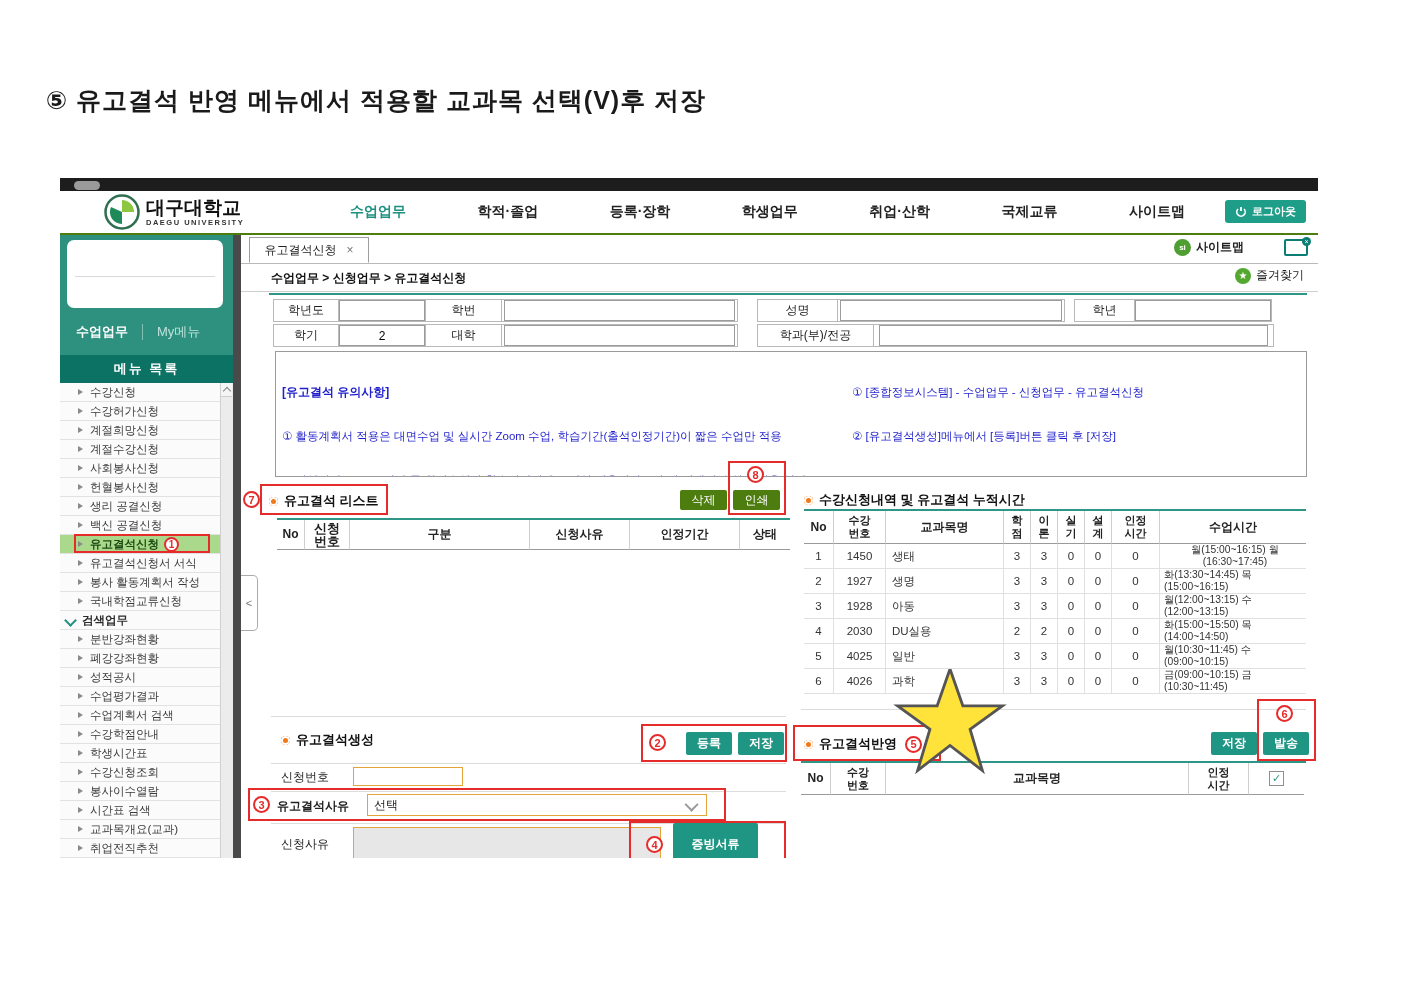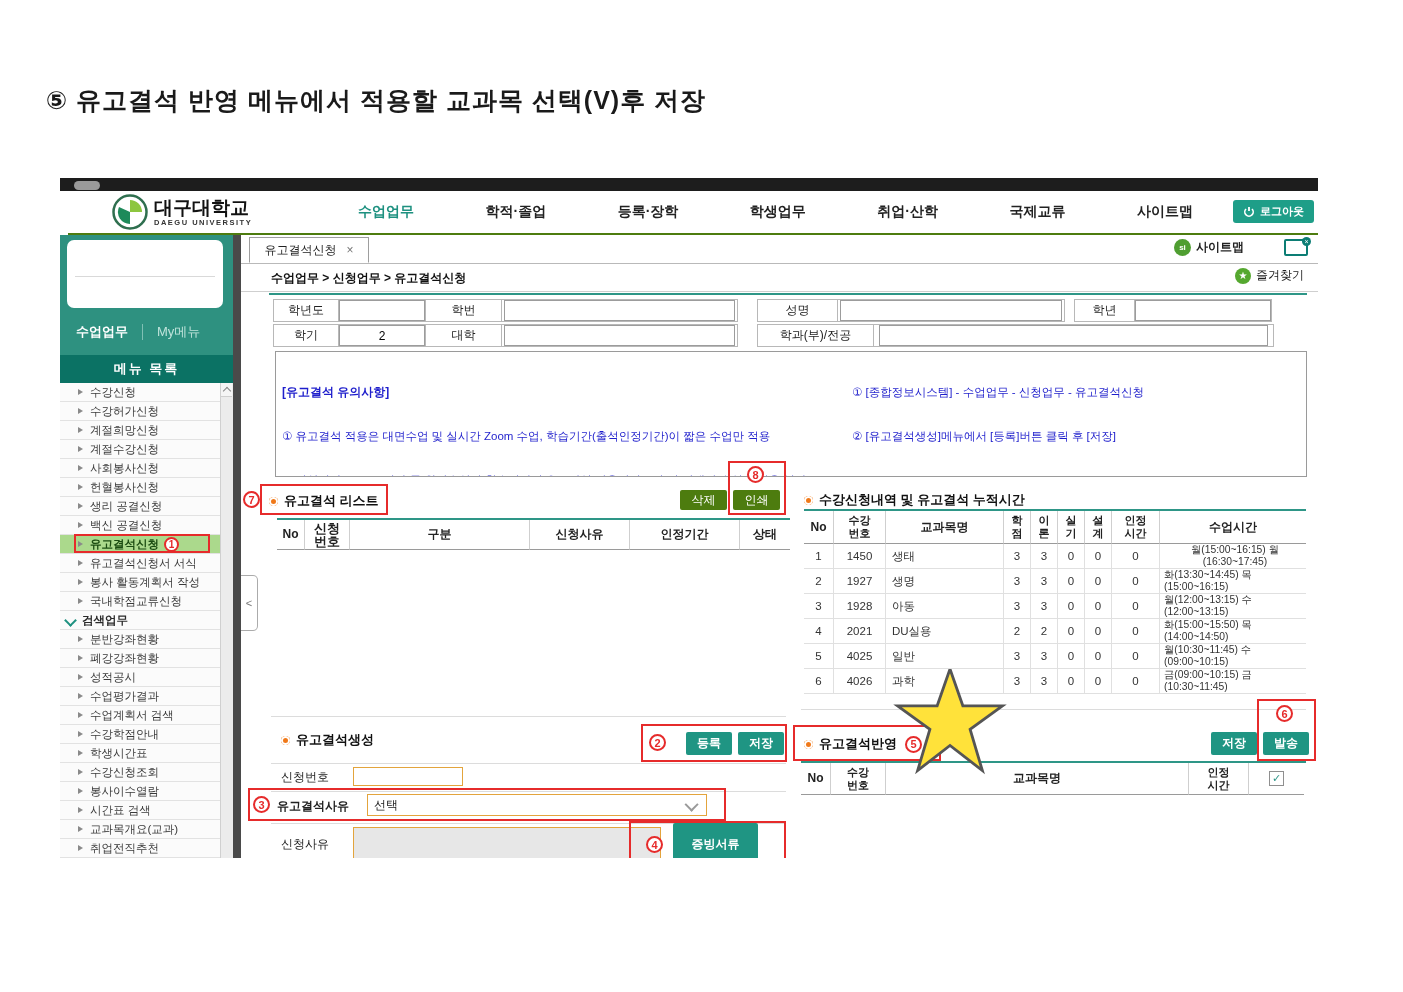--- a/index.html
+++ b/index.html
@@ -1,21 +1,21 @@
 <!DOCTYPE html>
 <html><head>
 <meta charset="utf-8">
 <style>
   html,body{margin:0;padding:0;background:#fff;font-family:"Liberation Sans","DejaVu Sans",sans-serif;}
   .page{position:relative;width:1403px;height:992px;background:#fff;overflow:hidden;}
   .big-title{position:absolute;left:46px;top:84px;font-size:25px;font-weight:bold;color:#1a1a1a;letter-spacing:1px;}
   .app{position:absolute;left:60px;top:178px;width:1258px;height:680px;background:#fff;overflow:hidden;}
   .chrome{position:absolute;left:0;top:0;width:100%;height:13px;background:#1d1d1d;}
   .chrome .blob{position:absolute;left:14px;top:3px;width:26px;height:9px;background:#9a9a9a;border-radius:5px;}
-  .hd{position:absolute;left:8px;top:13px;width:100%;height:42px;background:#fff;border-bottom:3px solid #4d7c0f;}
+  .hd{position:absolute;left:0;top:13px;width:100%;height:42px;background:#fff;border-bottom:3px solid #4d7c0f;}
   .logo{position:absolute;left:44px;top:3px;display:flex;align-items:center;}
   .logo-txt{margin-left:6px;}
   .logo-kr{font-size:19px;font-weight:bold;color:#111;line-height:20px;}
   .logo-en{font-size:7.5px;letter-spacing:1.5px;color:#333;font-weight:bold;}
   .nav{position:absolute;left:255px;top:0;width:905px;height:42px;display:flex;align-items:center;justify-content:space-between;padding:0 35px;box-sizing:border-box;}
   .nav-item{font-size:14px;font-weight:bold;color:#222;cursor:pointer;}
   .nav-item.active{color:#1e9180;}
   .logout{position:absolute;right:12px;top:9px;height:23px;background:#1e9e88;color:#fff;font-size:11px;font-weight:bold;border-radius:3px;display:flex;align-items:center;padding:0 10px;gap:5px;cursor:pointer;}
   .bodyrow{position:absolute;left:0;top:57px;width:100%;height:623px;}
   
@@ -321,21 +321,21 @@
             <div class="fcell" style="width:117px;">학과(부)/전공</div>
             <div class="fcell" style="width:401px;">
                 <input style="">
               </div>
           </div>
         </div>
 
         <div class="notice">
           <div class="ncol ncol1">
             <div class="nt">[유고결석 유의사항]</div>
-            <div>① 유고결석 적용은 대면수업 및 실시간 Zoom 수업, 학습기간(출석인정기간)이 짧은 수업만 적용</div>
+            <div>① 활동계획서 적용은 대면수업 및 실시간 Zoom 수업, 학습기간(출석인정기간)이 짧은 수업만 적용</div>
             <div>   (가상강좌, MOOC강좌 등 원격수업과 학습기간이 유고결석 허용기간보다 긴 비대면 수업은 적용 불가)</div>
             
             
             
           </div>
           <div class="ncol ncol2">
             <div>① [종합정보시스템] - 수업업무 - 신청업무 - 유고결석신청</div>
             <div>② [유고결석생성]메뉴에서 [등록]버튼 클릭 후 [저장]</div>
             
             
@@ -420,21 +420,21 @@
               <div class="td left" style="width:118px;">아동</div>
               <div class="td" style="width:27px;">3</div>
               <div class="td" style="width:27px;">3</div>
               <div class="td" style="width:27px;">0</div>
               <div class="td" style="width:27px;">0</div>
               <div class="td" style="width:48px;">0</div>
               <div class="td time" style="width:146px;border-right:none;">월(12:00~13:15) 수(12:00~13:15)</div>
           </div>
           <div class="trow" style="height:25px;">
             <div class="td" style="width:30px;">4</div>
-              <div class="td" style="width:52px;">2021</div>
+              <div class="td" style="width:52px;">2030</div>
               <div class="td left" style="width:118px;">DU실용</div>
               <div class="td" style="width:27px;">2</div>
               <div class="td" style="width:27px;">2</div>
               <div class="td" style="width:27px;">0</div>
               <div class="td" style="width:27px;">0</div>
               <div class="td" style="width:48px;">0</div>
               <div class="td time" style="width:146px;border-right:none;">화(15:00~15:50) 목(14:00~14:50)</div>
           </div>
           <div class="trow" style="height:25px;">
             <div class="td" style="width:30px;">5</div>

